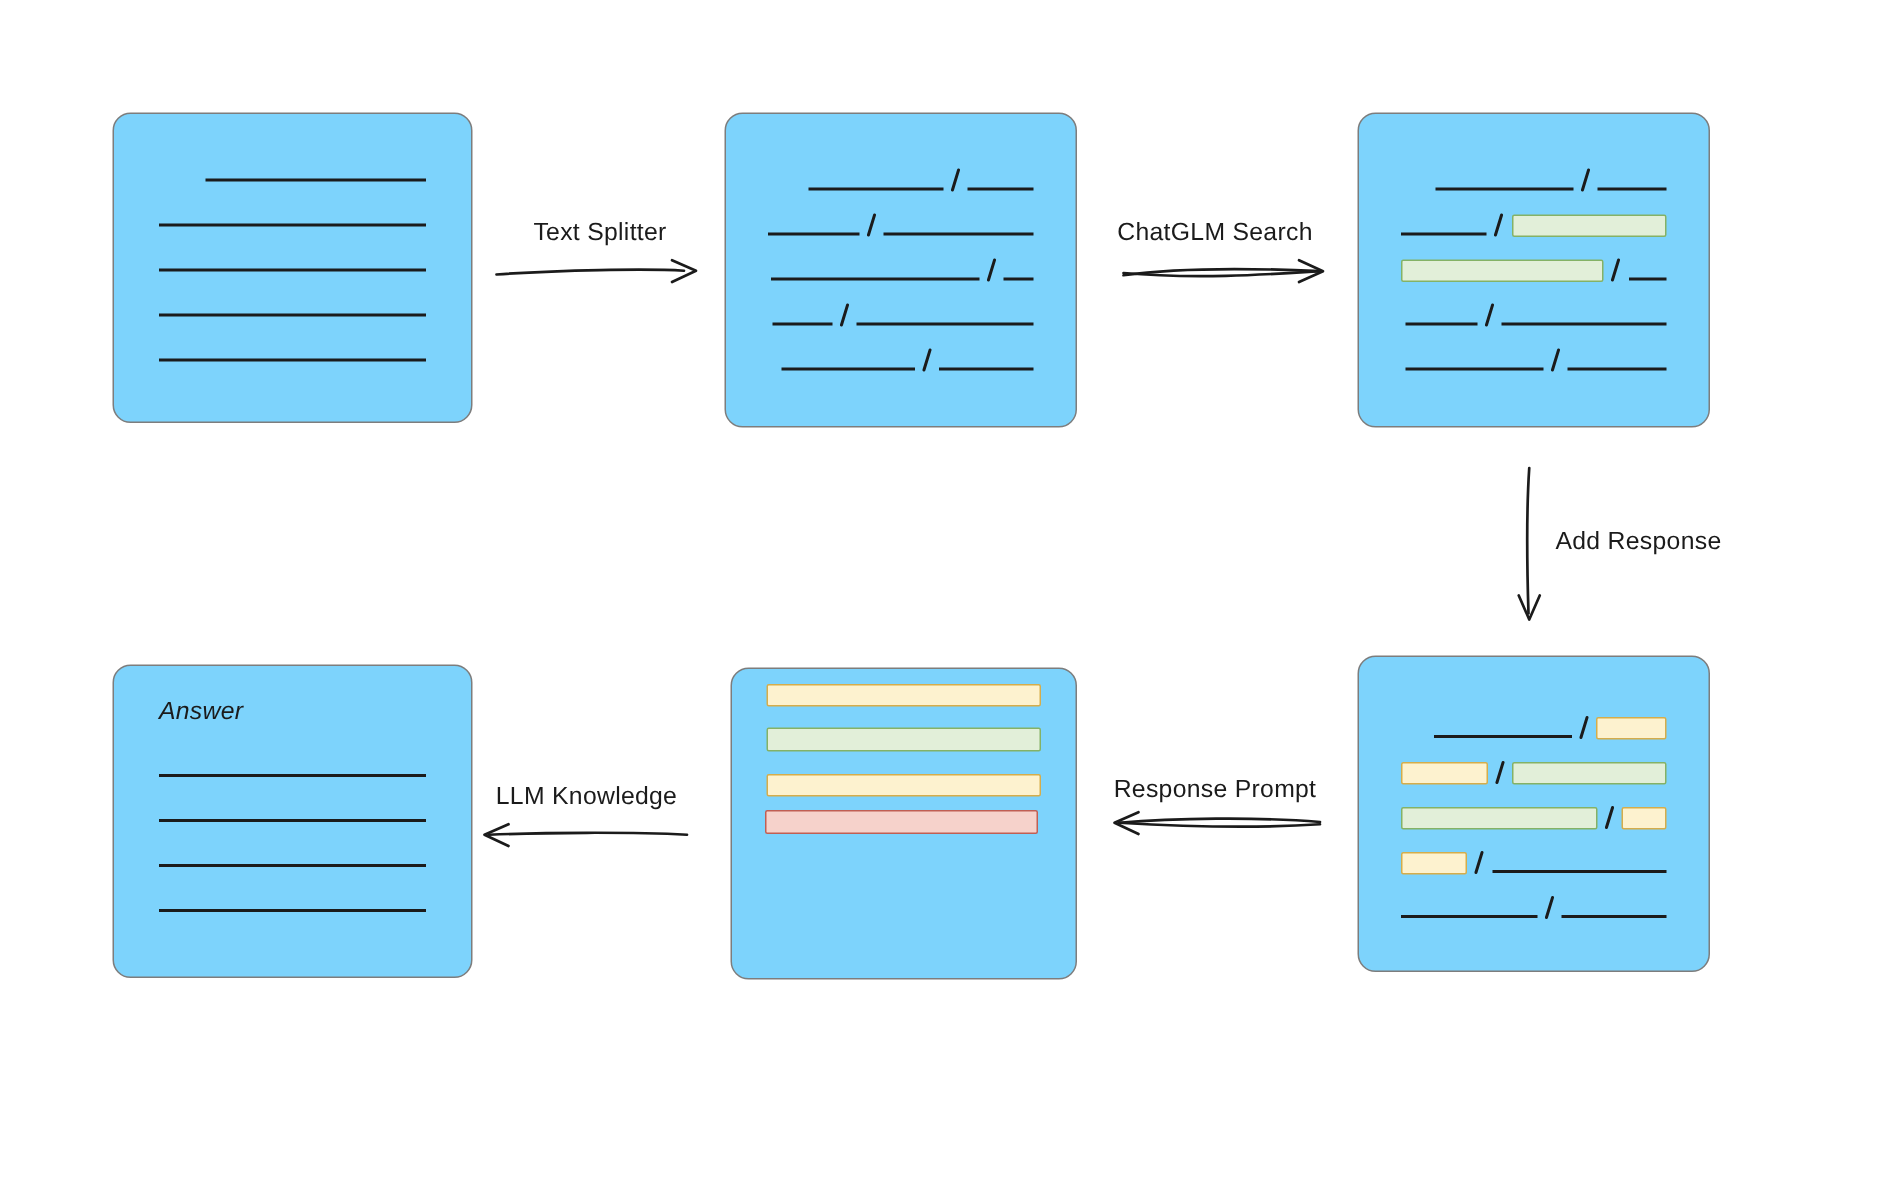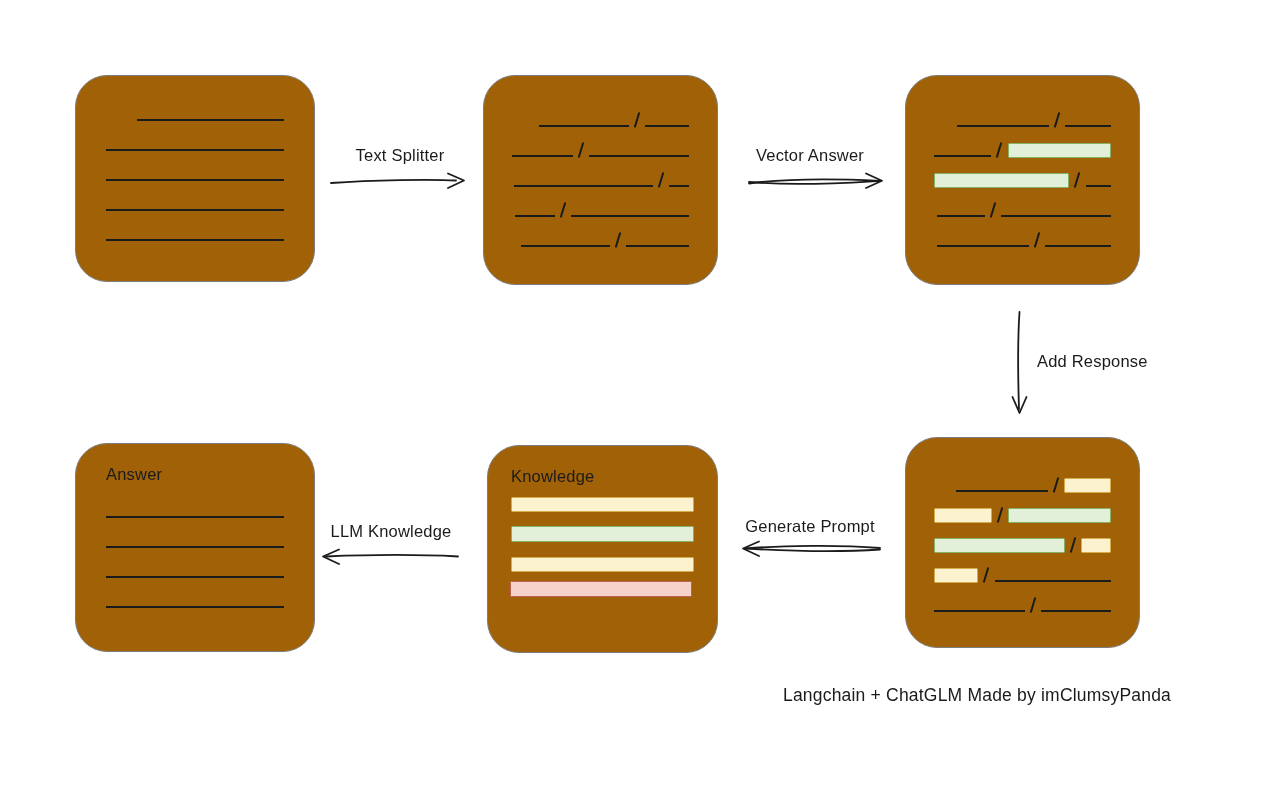--- a/index.html
+++ b/index.html
@@ -3,22 +3,22 @@
 <meta charset="utf-8">
 <style>
   * { margin:0; padding:0; box-sizing:border-box; }
   html,body { background:#ffffff; }
   .canvas {
     position:relative; width:1262px; height:792px; background:#ffffff;
     font-family:"Liberation Sans","DejaVu Sans",sans-serif;
     color:var(--ink,#1b1b1b); overflow:hidden;
   }
   .box {
-    position:absolute; background:#a16207;
-    border:1.4px solid var(--box-stroke,#7d7d7d); border-radius:32px;
+    position:absolute; background:#7dd3fc;
+    border:1.4px solid var(--box-stroke,#7d7d7d); border-radius:12px;font-style:italic;
   }
   .rows .row { height:30px; display:flex; align-items:flex-end; justify-content:flex-end; }
   .lines .row { height:30px; display:flex; align-items:flex-end; justify-content:flex-start; }
   .seg-line { display:inline-block; height:1.9px; background:var(--ink,#1b1b1b); margin-bottom:1px; }
   .seg-slash {
     display:inline-block; width:2.2px; height:16px; background:var(--ink,#1b1b1b);
     transform:rotate(17deg); margin:0 7px; border-radius:1px;
   }
   .seg-chunk { display:inline-block; height:15px; border-radius:1.5px; }
   .seg-chunk.green { background:var(--green-fill,#e2efd9); border:1.5px solid var(--green-stroke,#84b266); }
@@ -152,21 +152,20 @@
         </div>
         <div class="row">
           <span class="seg-line" style="width: 93px;"></span>
           <span class="seg-slash"></span>
           <span class="seg-line" style="width: 72px;"></span>
         </div>
       </div>
   </div>
 
   <div class="box" style="left:487px; top:445px; width:231px; height:208px;">
-    <div class="box-title" style="margin:21px 0 0 23px; height:20px;">Knowledge</div>
     <div>
         <div class="bar yellow" style="width: 183px; height: 15px; margin: 10px 0px 0px 23px;"></div>
         <div class="bar green" style="width: 183px; height: 16px; margin: 14px 0px 0px 23px;"></div>
         <div class="bar yellow" style="width: 183px; height: 15px; margin: 15px 0px 0px 23px;"></div>
       </div>
     <div class="bar red" style="width:182px; height:16px; margin:9px 0 0 22px;"></div>
   </div>
 
   <div class="box" style="left:75px; top:443px; width:240px; height:209px;">
     <div class="box-title" style="margin:21px 0 0 30px; height:20px;">Answer</div>
@@ -180,26 +179,25 @@
         <div class="row">
           <span class="seg-line" style="width: 179px;"></span>
         </div>
         <div class="row">
           <span class="seg-line" style="width: 179px;"></span>
         </div>
       </div>
   </div>
 
   <div class="alabel" style="left:400px; top:146px;">Text Splitter</div>
-  <div class="alabel" style="left:810px; top:146px;">Vector Answer</div>
+  <div class="alabel" style="left:810px; top:146px;">ChatGLM Search</div>
   <div class="alabel-left" style="left:1037px; top:352px;">Add Response</div>
-  <div class="alabel" style="left:810px; top:517px;">Generate Prompt</div>
+  <div class="alabel" style="left:810px; top:517px;">Response Prompt</div>
   <div class="alabel" style="left:391px; top:522px;">LLM Knowledge</div>
 
-  <div class="caption">Langchain + ChatGLM Made by imClumsyPanda</div>
 
   <svg class="arrows" width="1262" height="792" viewBox="0 0 1262 792">
     <g>
       <path d="M331,183 C372,180 432,179 456,180.5"></path>
       <polyline points="448,173.5 464,180.5 448,188"></polyline>
     </g>
     <g>
       <path d="M749,183.5 C792,177.5 852,179.5 880,180.8"></path>
       <path d="M749,182 C800,186.5 852,182.5 880,180.8"></path>
       <polyline points="866,173.5 882,180.8 866,188"></polyline>

